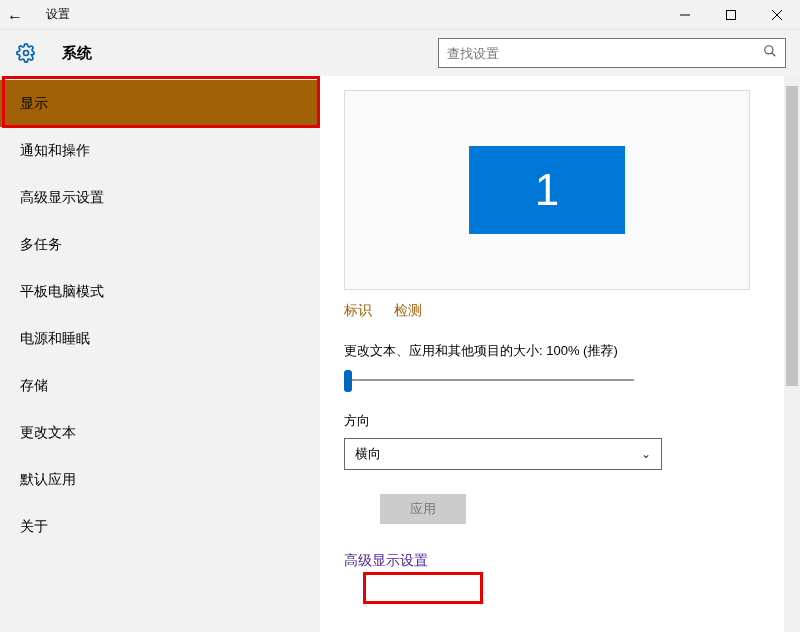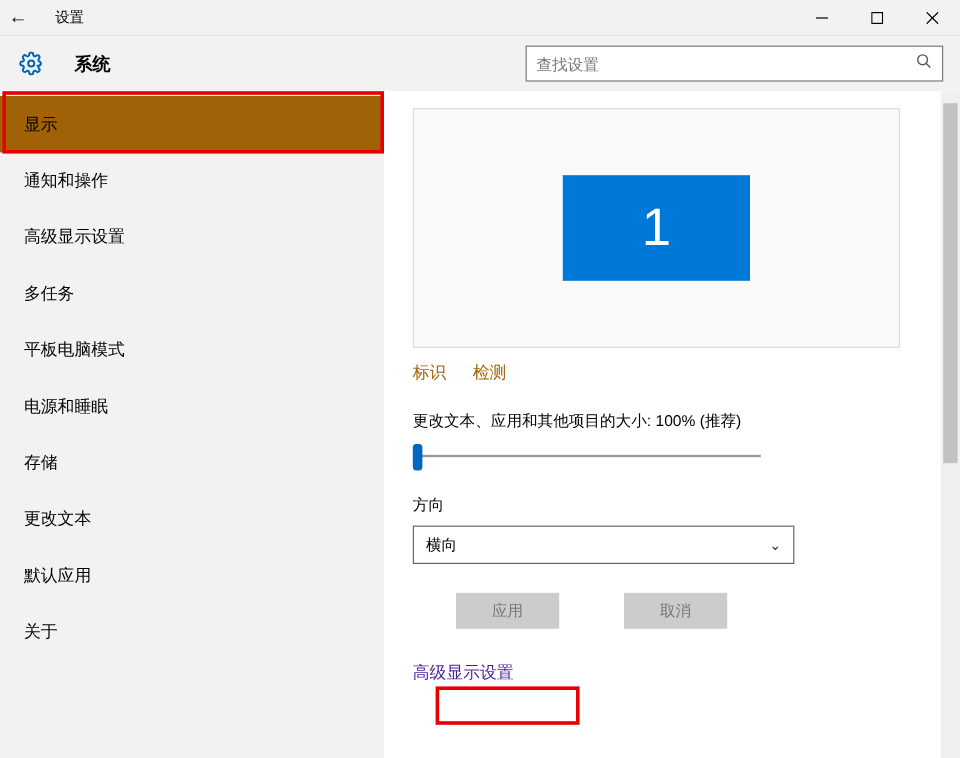--- a/index.html
+++ b/index.html
@@ -152,23 +152,20 @@
     <div class="labelsm">方向</div>
     <div class="dropdown">
       <span>横向</span>
       <span class="chev">⌄</span>
     </div>
 
     <div class="btnrow">
       <div class="btn">
           <span>应用</span>
         </div>
-      <div class="btn">
-          <span>取消</span>
-        </div>
     </div>
 
     <div class="advlink">高级显示设置</div>
 
     <div class="scrollbar">
       <div class="thumb"></div>
     </div>
   </div>
 </div>
 

